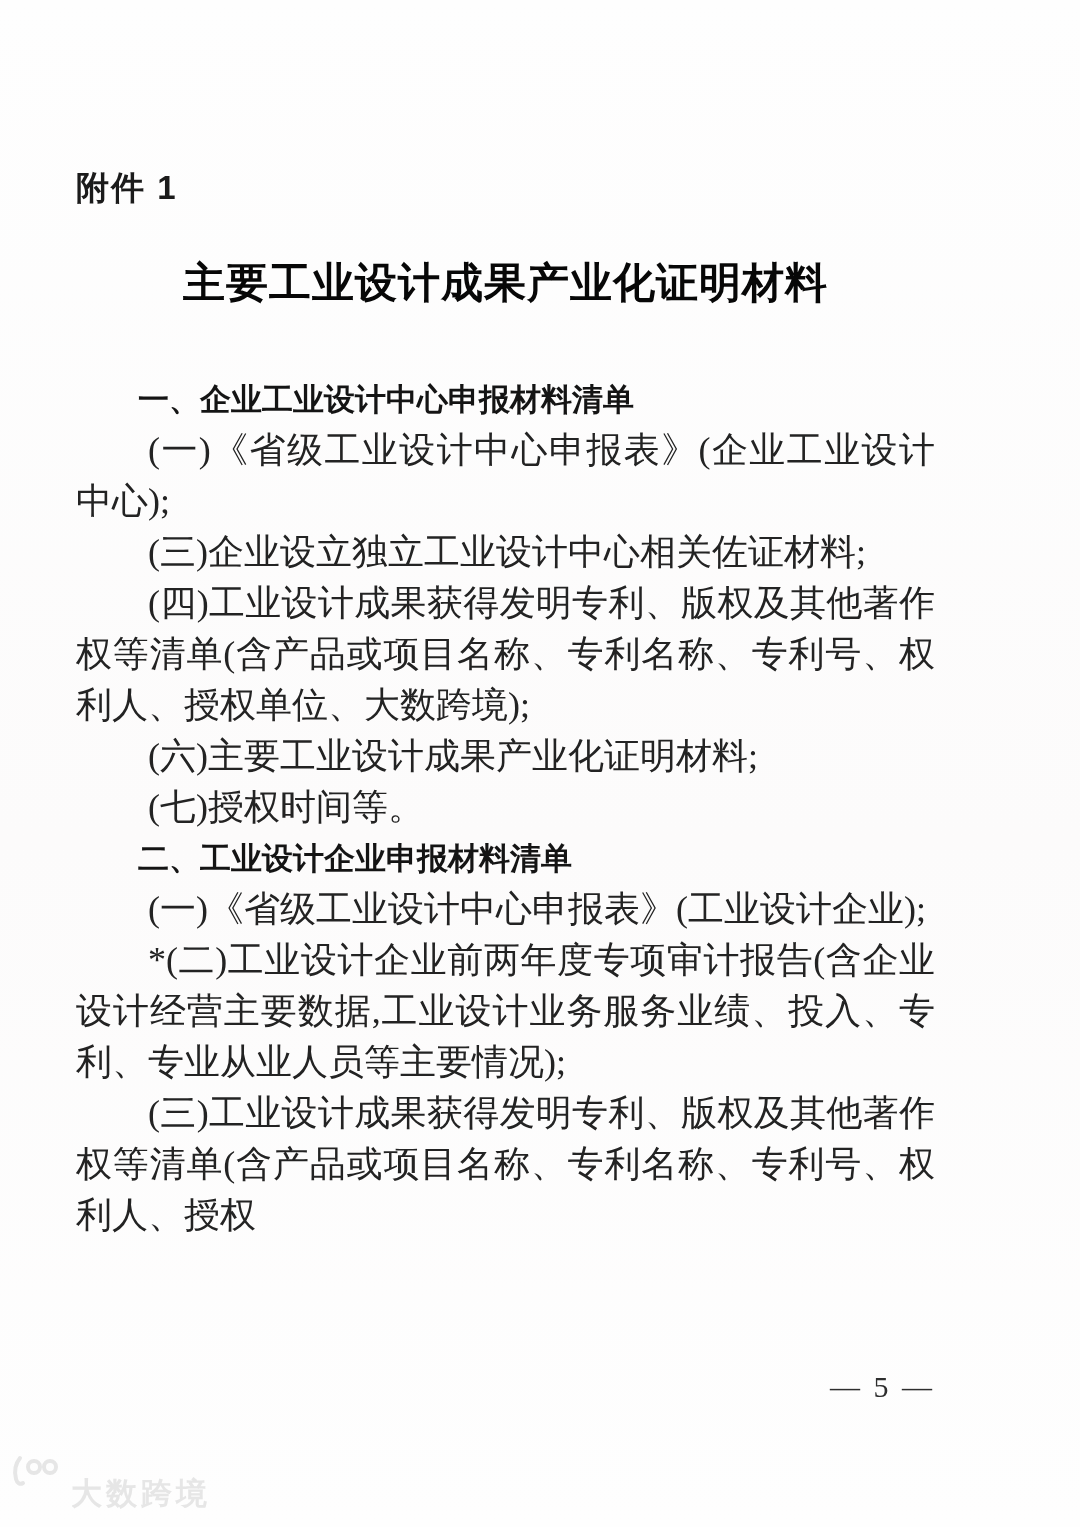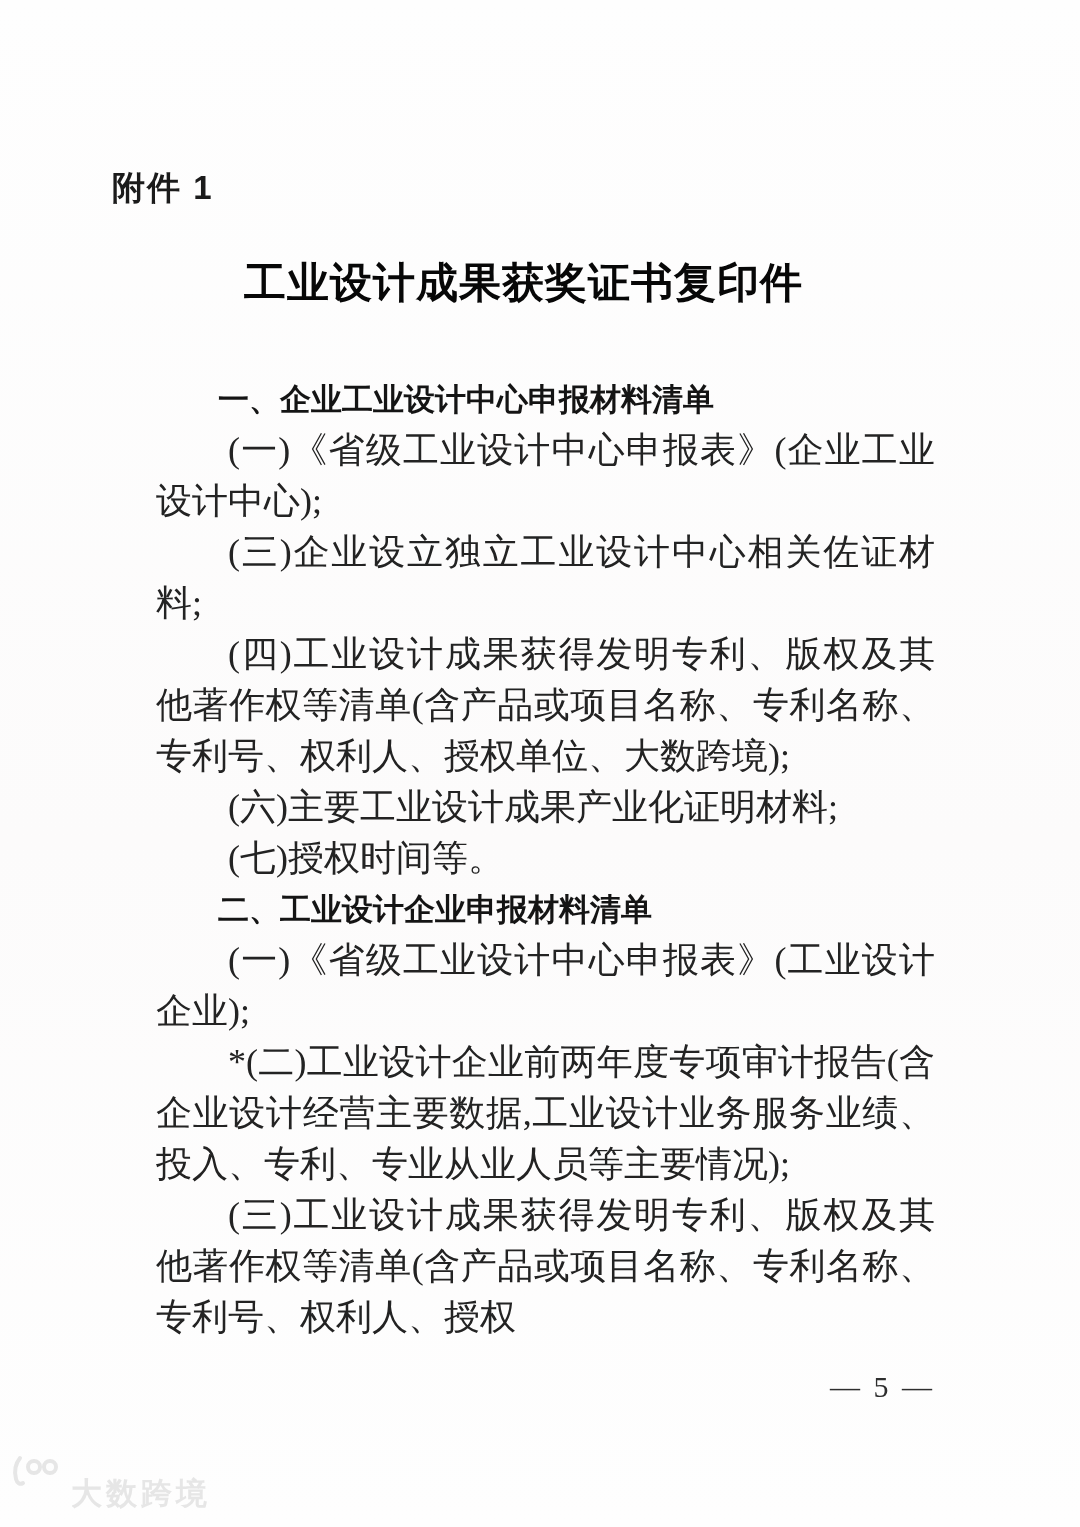--- a/index.html
+++ b/index.html
@@ -12,21 +12,21 @@
     position: relative;
     overflow: hidden;
     background: #fdfdfd;
     font-family: "Liberation Serif", "DejaVu Serif", serif;
     color: #242424;
   }
 
   .page {
     position: absolute;
     inset: 0;
-    padding: 166px 145px 0 112px;
+    padding: 166px 145px 0 76px;
     background: linear-gradient(180deg, #fefefe 0%, #fcfbfb 55%, #fefefe 100%);
   }
 
   .attachment-label {
     font-family: "Liberation Sans", "DejaVu Sans", sans-serif;
     font-weight: 700;
     font-size: 33px;
     line-height: 44px;
     letter-spacing: 2px;
     color: #1b1b1b;
@@ -38,21 +38,20 @@
     font-family: "Liberation Serif", "DejaVu Serif", serif;
     font-weight: 700;
     font-size: 42px;
     line-height: 54px;
     letter-spacing: 1px;
     color: #070707;
   }
 
   .document-body {
     margin-top: 64px;
-    margin-left: 44px;
   }
 
   .section-heading {
     font-family: "Liberation Sans", "DejaVu Sans", sans-serif;
     font-weight: 700;
     font-size: 31px;
     line-height: 51px;
     text-indent: 2em;
     color: #141414;
   }
@@ -97,21 +96,21 @@
     margin-top: 45px;
   }
 </style>
 </head>
 <body>
 
 <div class="page">
 
   <div class="attachment-label">附件 1</div>
 
-  <h1 class="doc-title">工业设计成果获奖证书复印件</h1>
+  <h1 class="doc-title">主要工业设计成果产业化证明材料</h1>
 
   <div class="document-body">
       <div class="section-heading">一、企业工业设计中心申报材料清单</div>
       <div class="body-paragraph">(一)《省级工业设计中心申报表》(企业工业设计中心);</div>
       <div class="body-paragraph">(三)企业设立独立工业设计中心相关佐证材料;</div>
       <div class="body-paragraph">(四)工业设计成果获得发明专利、版权及其他著作权等清单(含产品或项目名称、专利名称、专利号、权利人、授权单位、大数跨境);</div>
       <div class="body-paragraph">(六)主要工业设计成果产业化证明材料;</div>
       <div class="body-paragraph">(七)授权时间等。</div>
       <div class="section-heading">二、工业设计企业申报材料清单</div>
       <div class="body-paragraph">(一)《省级工业设计中心申报表》(工业设计企业);</div>

